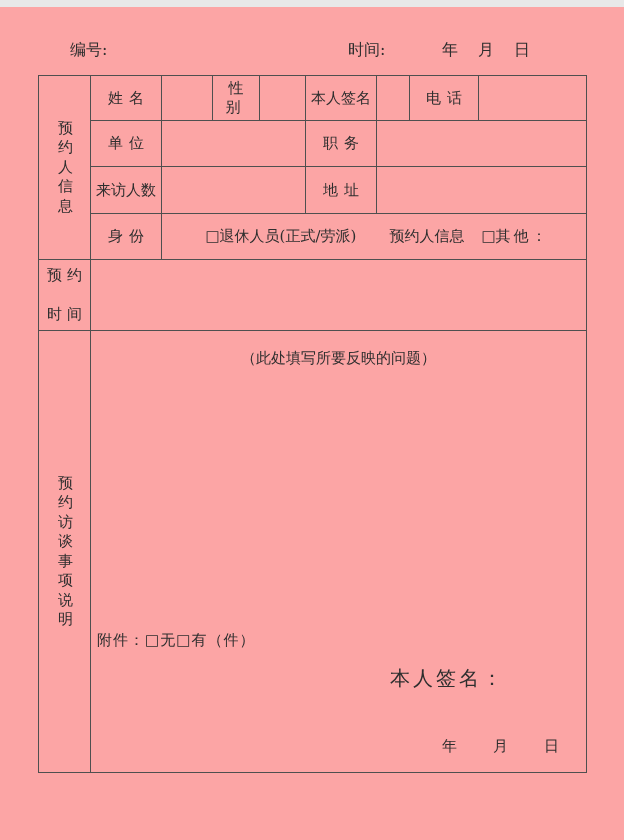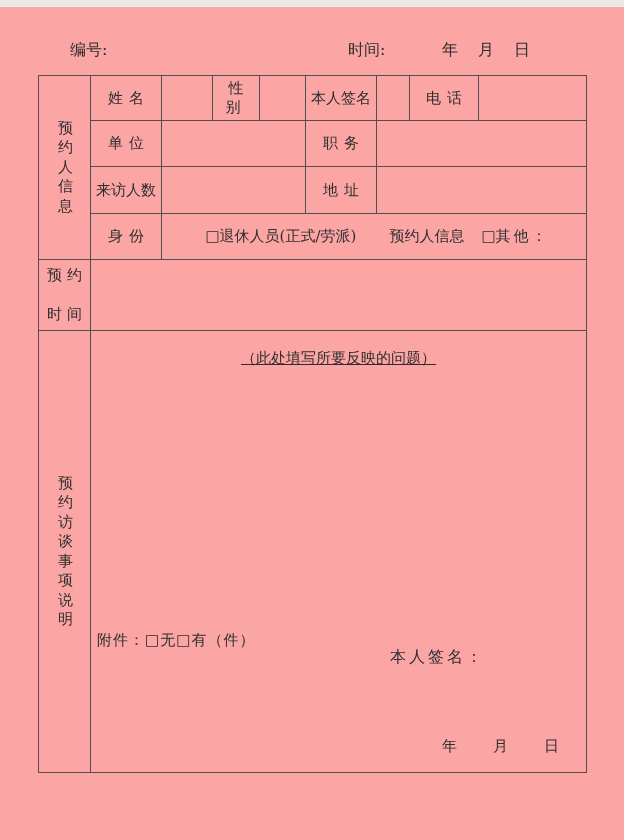--- a/index.html
+++ b/index.html
@@ -56,29 +56,29 @@
   td.options { text-align:left; }
   .optwrap { padding-left:7px; white-space:nowrap; }
   .optwrap .gap1 { margin-left:33px; }
   .optwrap .gap2 { margin-left:17px; }
   .cb { font-size:15px; }
 
   
   td.matters-cell { position:relative; }
   .hint {
     position:absolute; top:18px; left:0; width:100%;
-    text-align:center; font-size:15px;text-decoration:underline;
+    text-align:center; font-size:15px;
   }
   .attach {
     position:absolute; left:6px; top:300px;
     font-size:15px; white-space:nowrap; letter-spacing:1px;
   }
   .sign {
-    position:absolute; left:299px; top:316px;
-    font-size:16px; letter-spacing:3px;
+    position:absolute; left:299px; top:334px;
+    font-size:20px; letter-spacing:3px;
   }
   .fdate {
     position:absolute; left:351px; top:406px;
     font-size:15px; white-space:pre; letter-spacing:2px;
   }
 </style>
 </head>
 <body>
 
 <div class="sheet">

